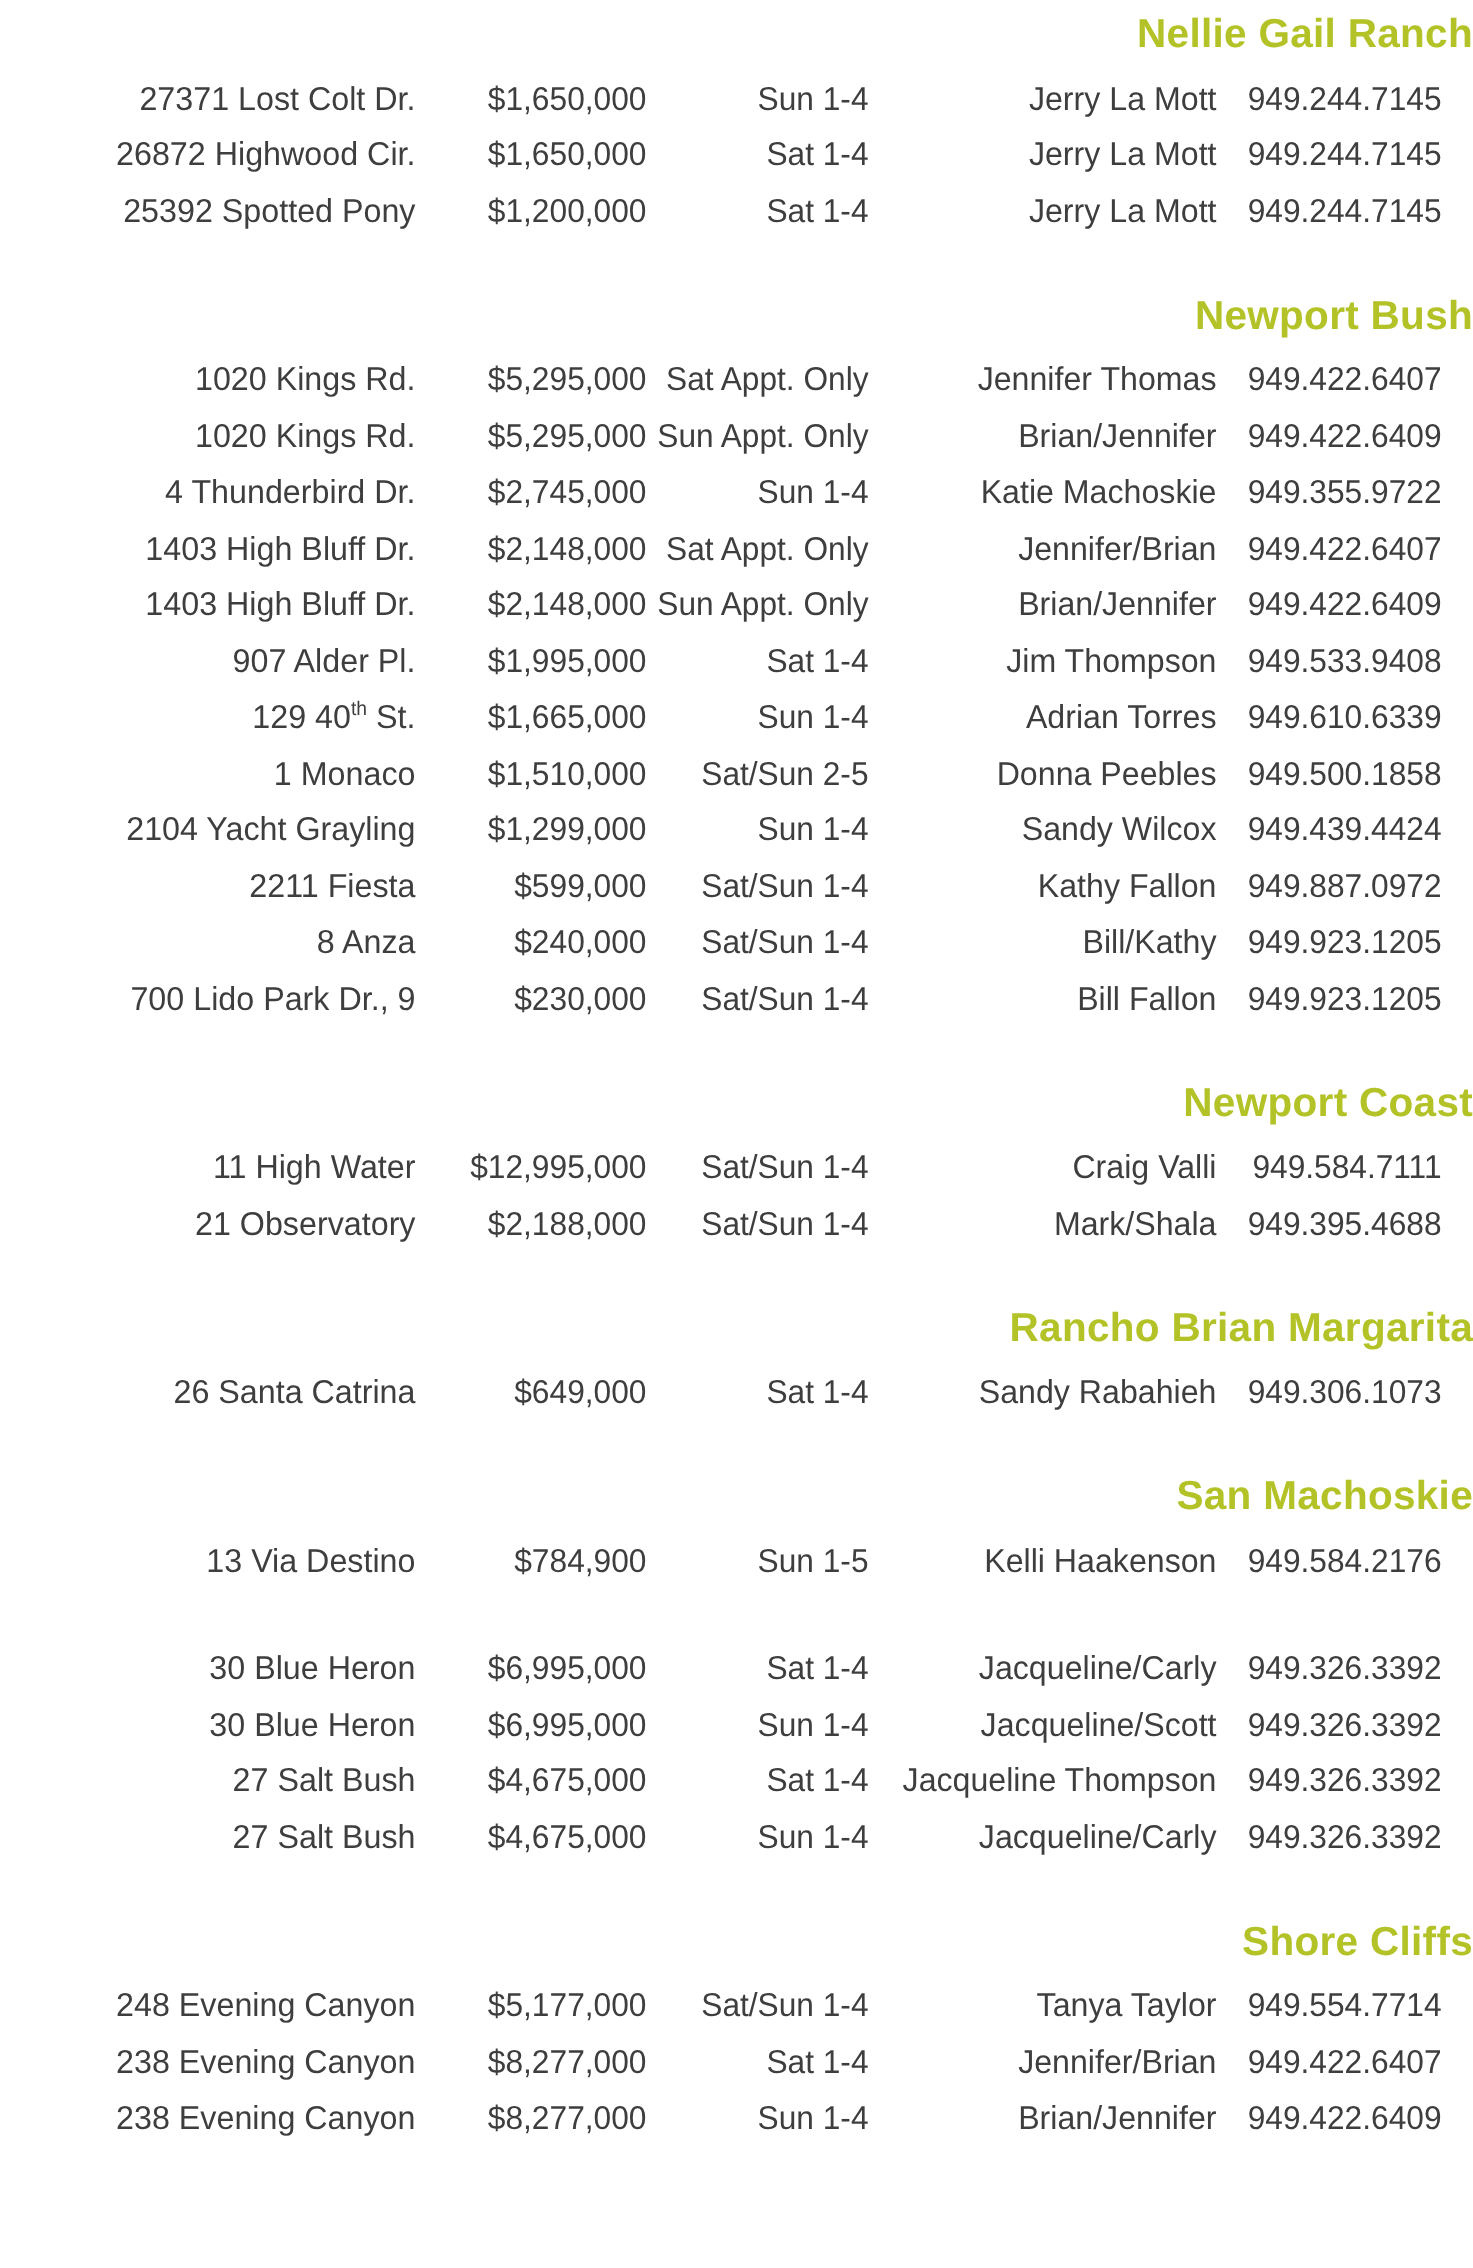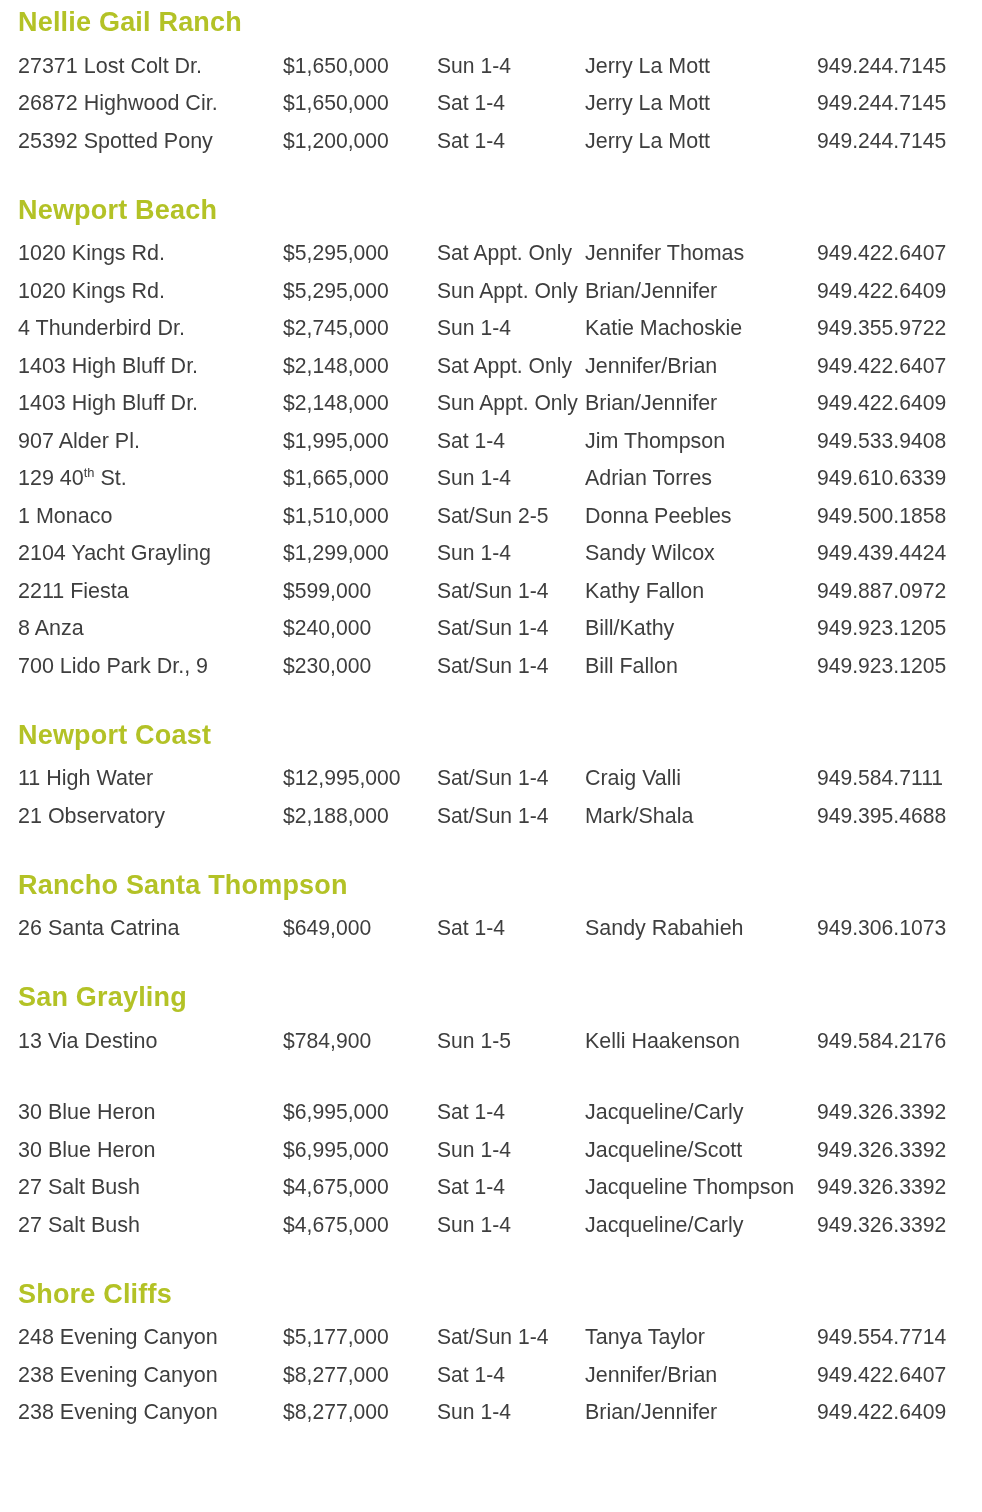--- a/index.html
+++ b/index.html
@@ -7,21 +7,21 @@
     padding: 0;
     background: #ffffff;
   }
   body {
     width: 982px;
     box-sizing: border-box;
     padding: 6px 0 0 18px;
     font-family: "Liberation Sans", "DejaVu Sans", sans-serif;
     color: #3e3e3e;
   }
-  .section { margin: 0 0 34px 0; }
+  .section { margin: 0 0 34px 0; text-align: right; }
   .section:last-child { margin-bottom: 0; }
   .section-header {
     margin: 0 0 9px 0;
     font-size: 27px;
     line-height: 32px;
     font-weight: 700;
     letter-spacing: 0.2px;
     color: #b3c226;
   }
   .section-header sup {
@@ -74,21 +74,21 @@
     <span class="cell address" style="transform-origin: left center; transform: scaleX(0.977358);">25392 Spotted Pony</span>
     <span class="cell price" style="transform-origin: left center; transform: scaleX(0.961039);">$1,200,000</span>
     <span class="cell time" style="transform-origin: left center; transform: scaleX(0.959459);">Sat 1-4</span>
     <span class="cell agent" style="transform-origin: left center; transform: scaleX(0.974138);">Jerry La Mott</span>
     <span class="cell phone" style="transform-origin: left center; transform: scaleX(0.96);">949.244.7145</span>
   </div>
 </div>
   </section>
 
   <section class="section">
-    <h2 class="section-header">Newport Beach</h2>
+    <h2 class="section-header">Newport Bush</h2>
     <div class="rows">
   <div class="row">
     <span class="cell address" style="transform-origin: left center; transform: scaleX(0.977358);">1020 Kings Rd.</span>
     <span class="cell price" style="transform-origin: left center; transform: scaleX(0.961039);">$5,295,000</span>
     <span class="cell time" style="transform-origin: left center; transform: scaleX(0.959459);">Sat Appt. Only</span>
     <span class="cell agent" style="transform-origin: left center; transform: scaleX(0.974138);">Jennifer Thomas</span>
     <span class="cell phone" style="transform-origin: left center; transform: scaleX(0.96);">949.422.6407</span>
   </div>
 
   <div class="row">
@@ -196,34 +196,34 @@
     <span class="cell address" style="transform-origin: left center; transform: scaleX(0.977358);">21 Observatory</span>
     <span class="cell price" style="transform-origin: left center; transform: scaleX(0.961039);">$2,188,000</span>
     <span class="cell time" style="transform-origin: left center; transform: scaleX(0.959459);">Sat/Sun 1-4</span>
     <span class="cell agent" style="transform-origin: left center; transform: scaleX(0.974138);">Mark/Shala</span>
     <span class="cell phone" style="transform-origin: left center; transform: scaleX(0.96);">949.395.4688</span>
   </div>
 </div>
   </section>
 
   <section class="section">
-    <h2 class="section-header">Rancho Santa Thompson</h2>
+    <h2 class="section-header">Rancho Brian Margarita</h2>
     <div class="rows">
   <div class="row">
     <span class="cell address" style="transform-origin: left center; transform: scaleX(0.977358);">26 Santa Catrina</span>
     <span class="cell price" style="transform-origin: left center; transform: scaleX(0.961039);">$649,000</span>
     <span class="cell time" style="transform-origin: left center; transform: scaleX(0.959459);">Sat 1-4</span>
     <span class="cell agent" style="transform-origin: left center; transform: scaleX(0.974138);">Sandy Rabahieh</span>
     <span class="cell phone" style="transform-origin: left center; transform: scaleX(0.96);">949.306.1073</span>
   </div>
 </div>
   </section>
 
   <section class="section">
-    <h2 class="section-header">San Grayling</h2>
+    <h2 class="section-header">San Machoskie</h2>
     <div class="rows">
 
   <div class="row">
     <span class="cell address" style="transform-origin: left center; transform: scaleX(0.977358);">13 Via Destino</span>
     <span class="cell price" style="transform-origin: left center; transform: scaleX(0.961039);">$784,900</span>
     <span class="cell time" style="transform-origin: left center; transform: scaleX(0.959459);">Sun 1-5</span>
     <span class="cell agent" style="transform-origin: left center; transform: scaleX(0.974138);">Kelli Haakenson</span>
     <span class="cell phone" style="transform-origin: left center; transform: scaleX(0.96);">949.584.2176</span>
   </div>
 </div>

